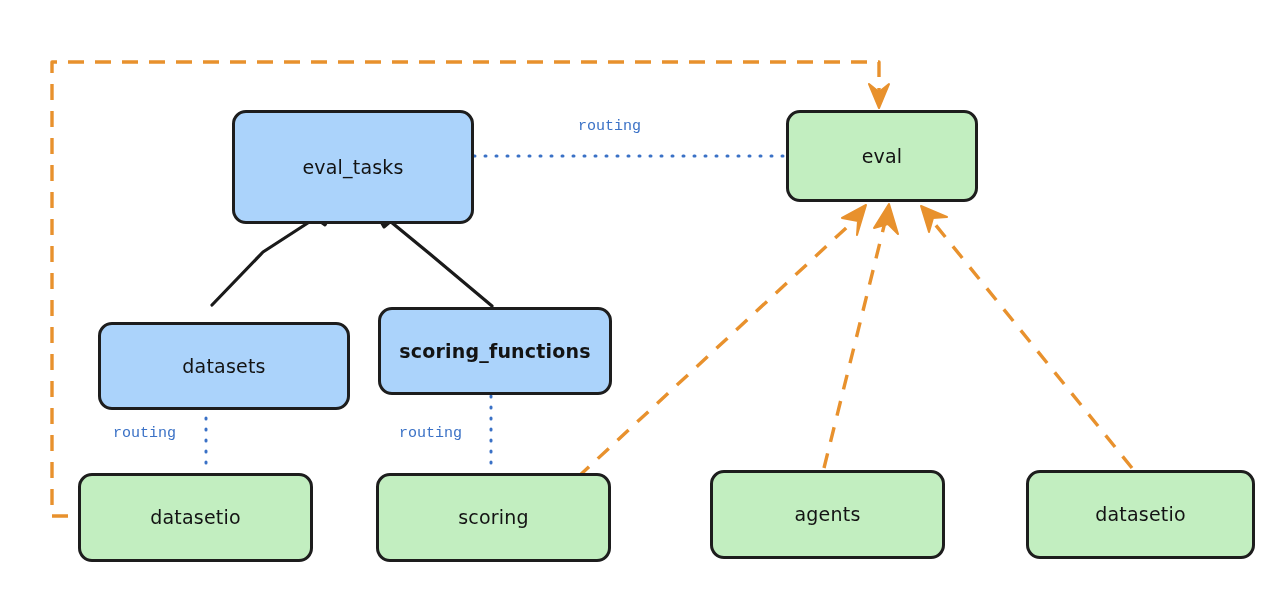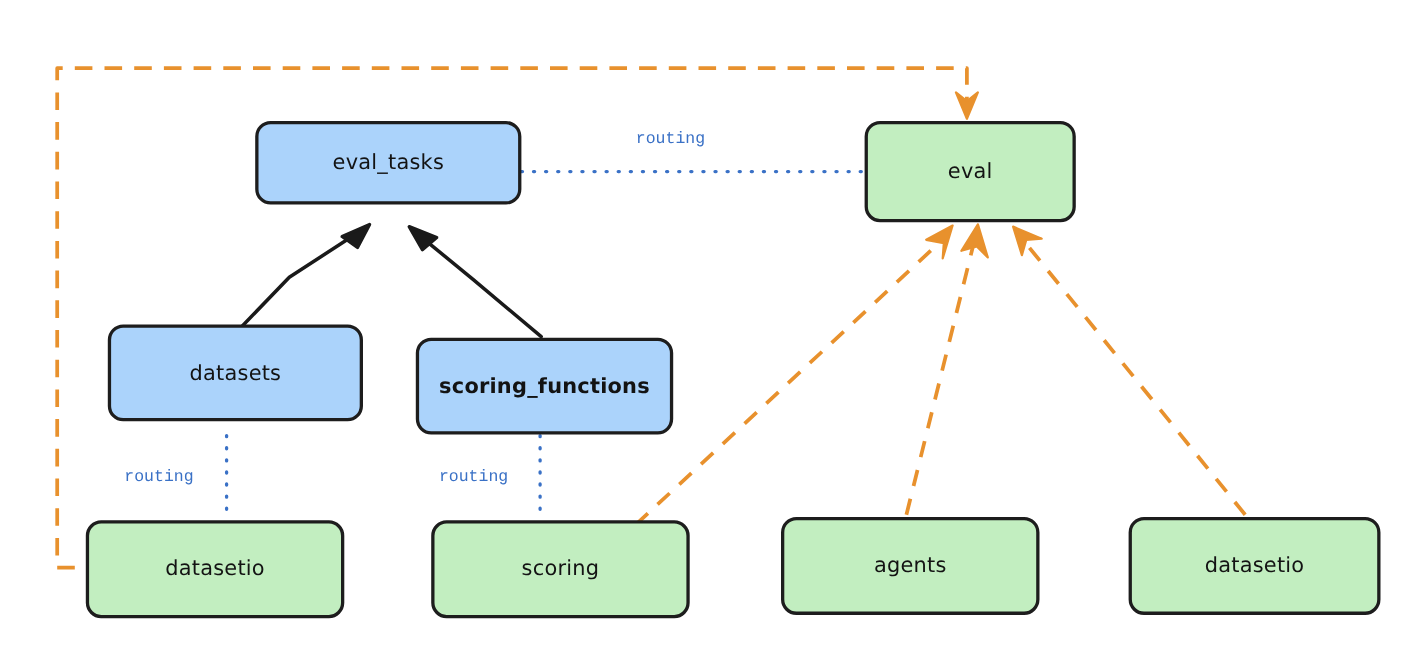--- a/index.html
+++ b/index.html
@@ -102,41 +102,41 @@
       <path d="M 889,204 L 874,228 L 888,224 L 898,234 Z" fill="#e8912d" stroke="#e8912d" stroke-width="2" stroke-linejoin="round"></path>
     </g>
 
     <g>
       <path d="M 1132,468 L 930,218" fill="none" stroke="#e8912d" stroke-width="3.4" stroke-linecap="butt" stroke-dasharray="15 12"></path>
       <path d="M 921,206 L 929,232 L 933,218 L 947,217 Z" fill="#e8912d" stroke="#e8912d" stroke-width="2" stroke-linejoin="round"></path>
     </g>
 
   </svg>
 
-  <div class="node blue" style="left:232px; top:110px; width:242px; height:76px;">
+  <div class="node blue" style="left:232px; top:110px; width:242px; height:114px;">
     <span class="node-label">eval_tasks</span>
   </div>
 
   <div class="node green" style="left:786px; top:110px; width:192px; height:92px;text-align:center;">
     <span class="node-label">eval</span>
   </div>
 
-  <div class="node blue" style="left:98px; top:295px; width:232px; height:88px;">
+  <div class="node blue" style="left:98px; top:322px; width:252px; height:88px;">
     <span class="node-label">datasets</span>
   </div>
 
   <div class="node blue" style="left:378px; top:307px; width:234px; height:88px;font-weight:bold;">
     <span class="node-label">scoring_functions</span>
   </div>
 
   <div class="node green" style="left:78px; top:473px; width:235px; height:89px;">
     <span class="node-label">datasetio</span>
   </div>
 
-  <div class="node green" style="left:392px; top:473px; width:235px; height:89px;">
+  <div class="node green" style="left:376px; top:473px; width:235px; height:89px;">
     <span class="node-label">scoring</span>
   </div>
 
   <div class="node green" style="left:710px; top:470px; width:235px; height:89px;">
     <span class="node-label">agents</span>
   </div>
 
   <div class="node green" style="left:1026px; top:470px; width:229px; height:89px;">
     <span class="node-label">datasetio</span>
   </div>

